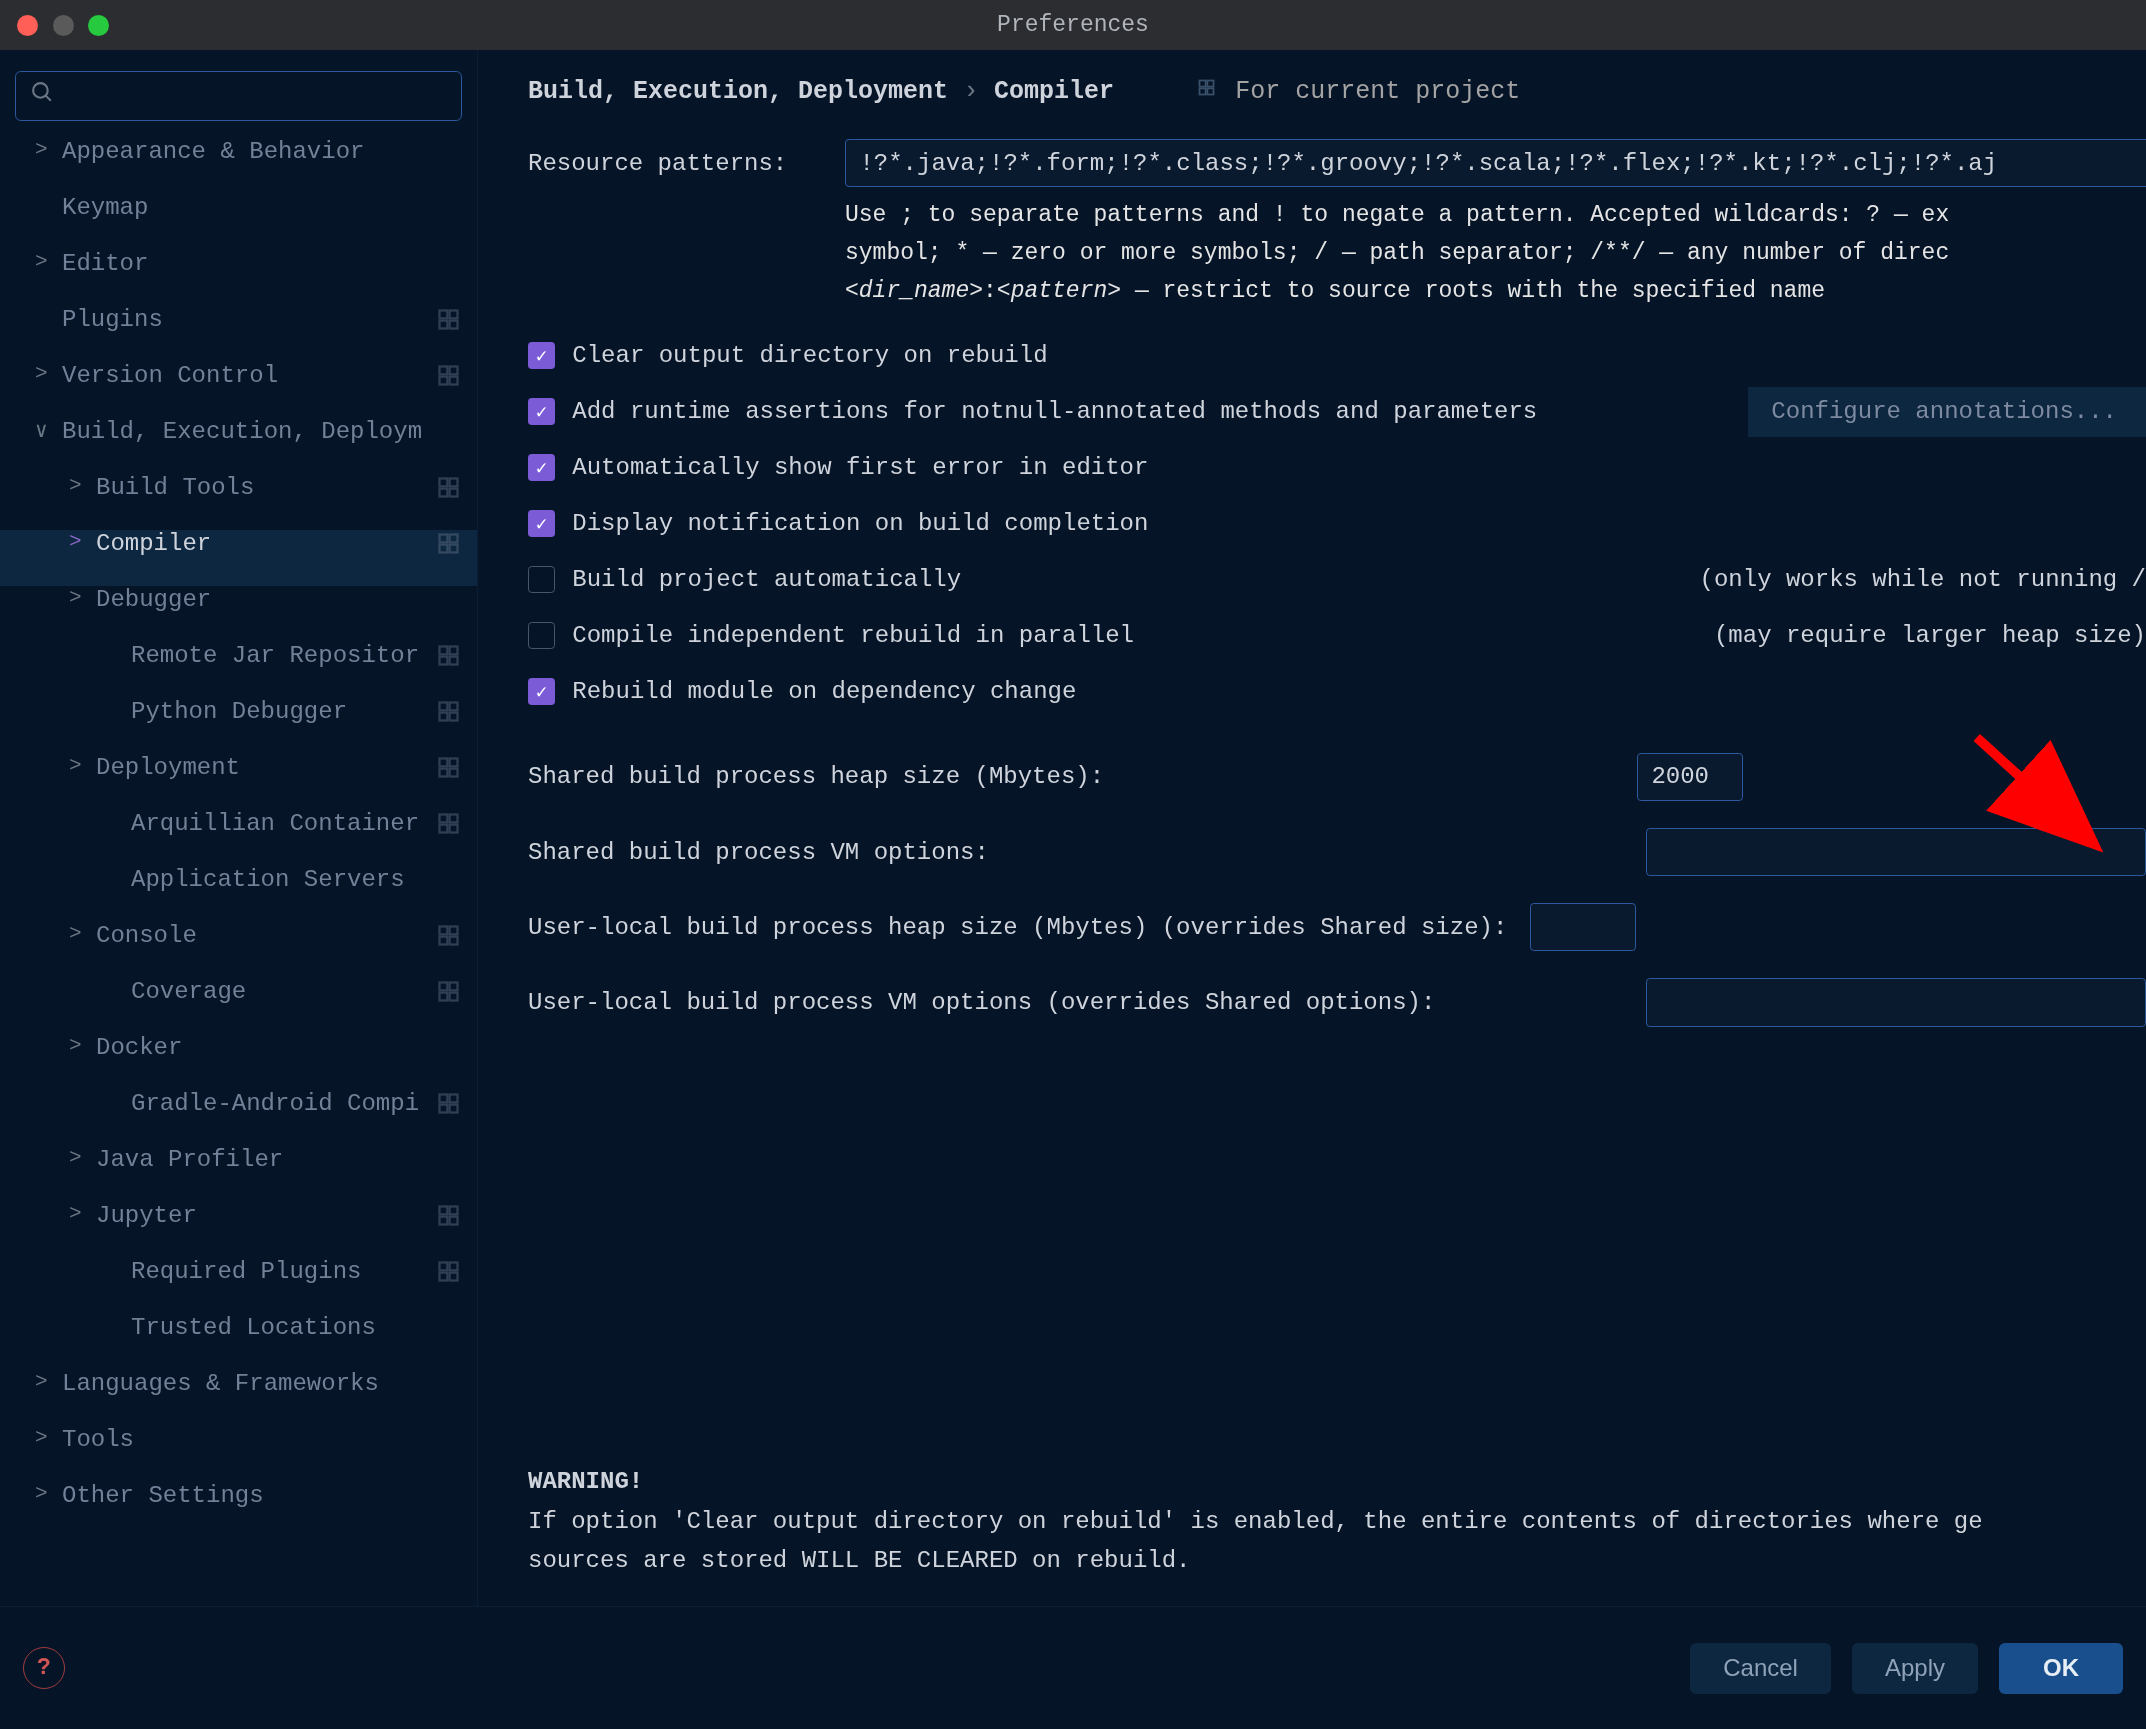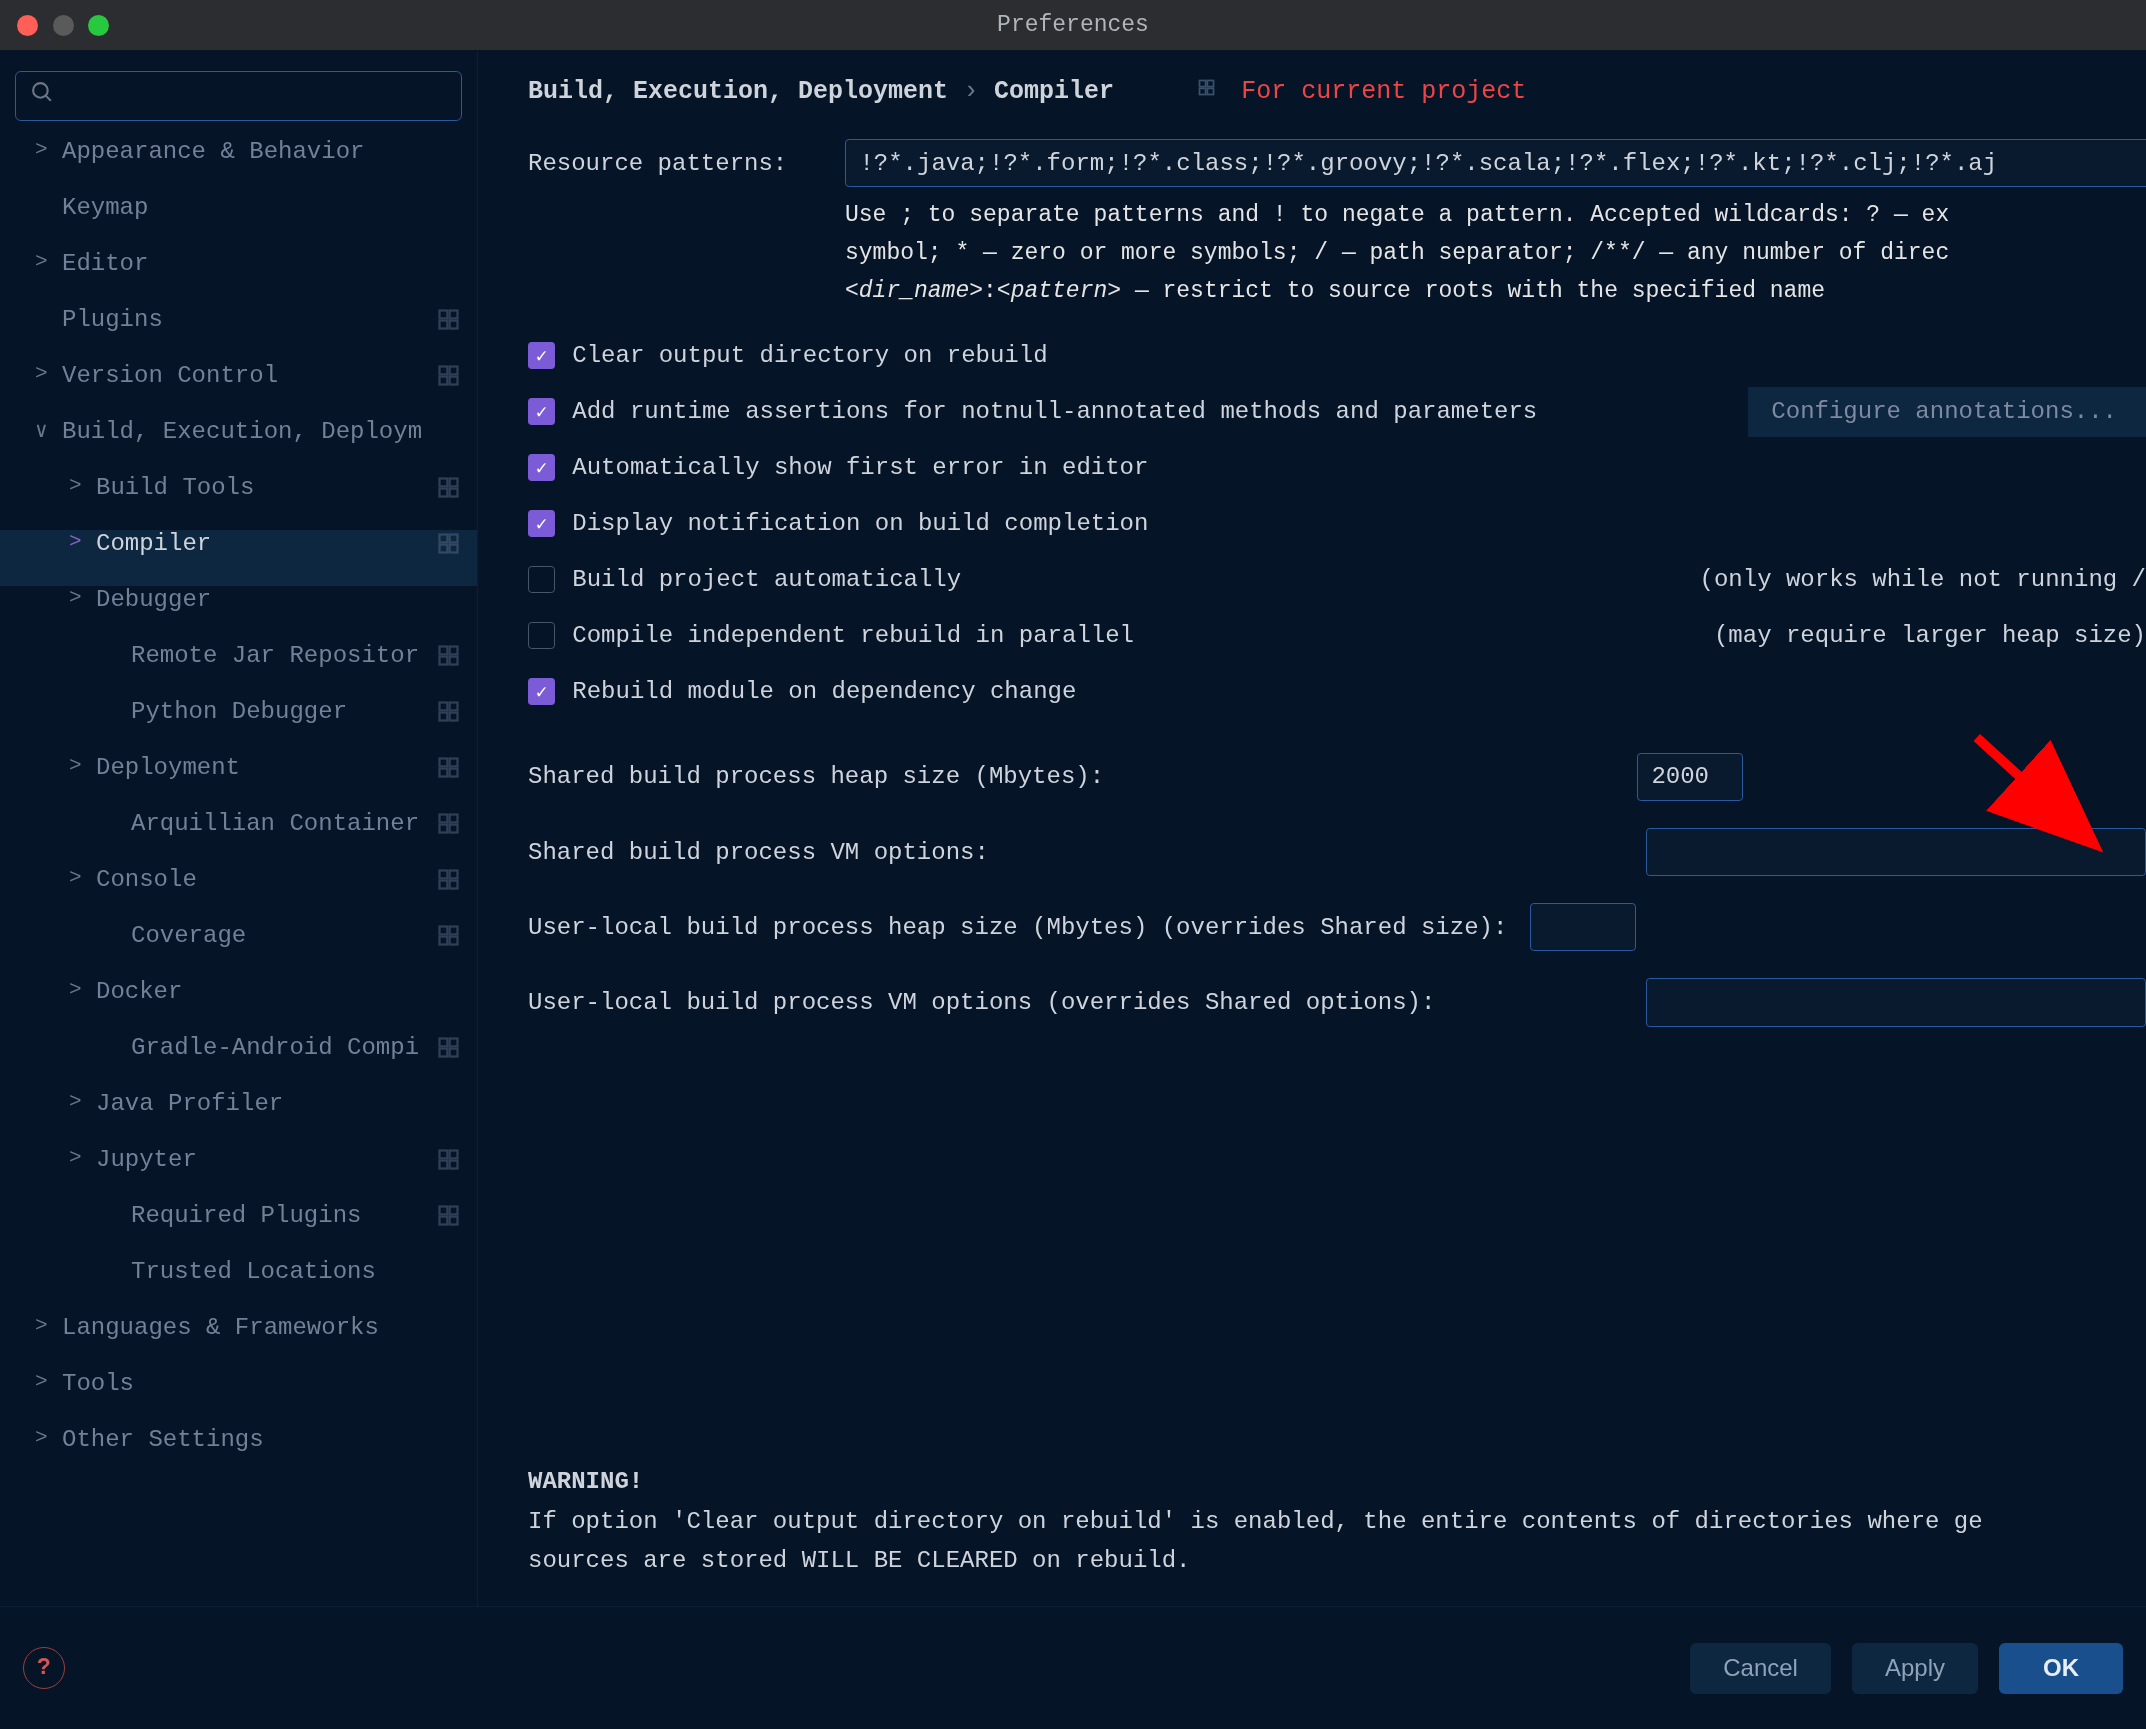--- a/index.html
+++ b/index.html
@@ -127,25 +127,25 @@
 .breadcrumb {
   display: flex;
   align-items: center;
   gap: 15.4px;
   margin-bottom: 33px;
   font-size: 25px;
 }
 .breadcrumb .crumb { color: #cfd4dc; font-weight: 600; }
 .breadcrumb .sep { color: #6b7785; }
 .breadcrumb .scope {
-  color: #ef4444;
+  color: #a3a3a3;
   margin-left: 67px;
   display: flex;
   align-items: center;
-  gap: 24px;
+  gap: 18px;
   font-weight: 400;
 }
 .scope-icon { opacity: 0.6; }
 
 .form-row {
   display: flex;
   align-items: center;
   margin-bottom: 9.6px;
 }
 .form-label {
@@ -412,20 +412,24 @@
         <div class="tree-item level-2">
           <span class="chevron none"></span>
           <span class="label">Arquillian Container</span>
           <span class="badge-icon"><svg viewBox="0 0 24 24" fill="none" stroke="#5c6b80" stroke-width="2">
               <rect x="4" y="4" width="7" height="7"></rect>
               <rect x="13" y="4" width="7" height="7"></rect>
               <rect x="4" y="13" width="7" height="7"></rect>
               <rect x="13" y="13" width="7" height="7"></rect>
             </svg></span>
         </div>
+        <div class="tree-item level-2">
+          <span class="chevron none"></span>
+          <span class="label">Application Servers</span>
+        </div>
         <div class="tree-item level-1">
           <span class="chevron right"></span>
           <span class="label">Console</span>
           <span class="badge-icon"><svg viewBox="0 0 24 24" fill="none" stroke="#5c6b80" stroke-width="2">
               <rect x="4" y="4" width="7" height="7"></rect>
               <rect x="13" y="4" width="7" height="7"></rect>
               <rect x="4" y="13" width="7" height="7"></rect>
               <rect x="13" y="13" width="7" height="7"></rect>
             </svg></span>
         </div>

